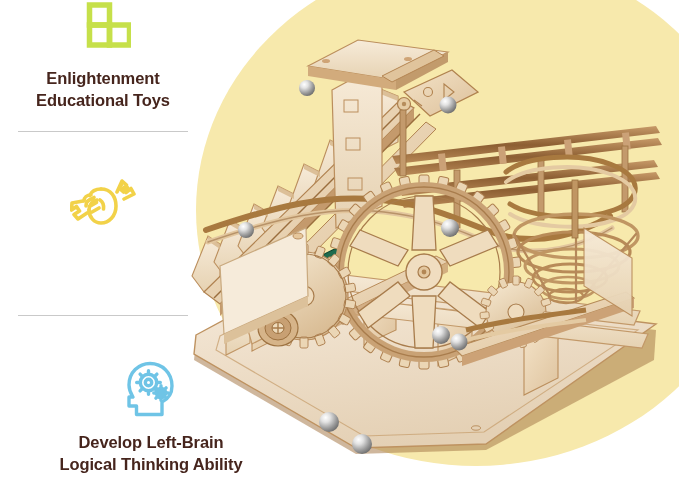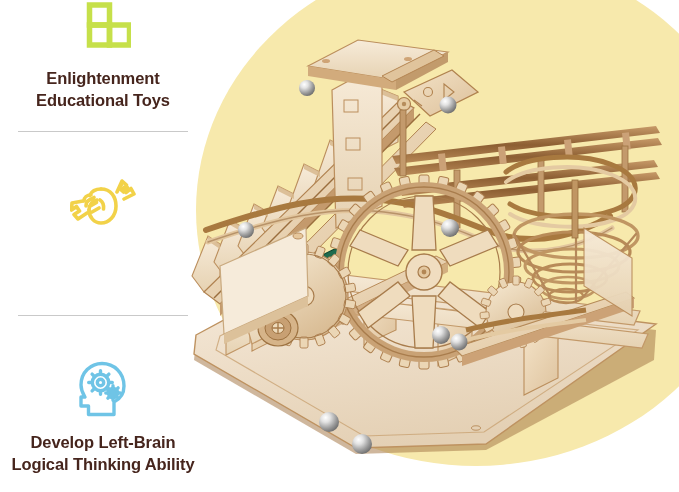--- a/index.html
+++ b/index.html
@@ -55,21 +55,21 @@
   .divider {
     position: absolute;
     left: 18px; width: 170px; height: 1px;
     background: #C9C9C9;
   }
 
   #feature-1 { top: 2px; }
   #feature-1 .feature-icon { width: 56px; height: 48px; margin-bottom: 18px; }
   #feature-2 { top: 176px; }
   #feature-2 .feature-icon { width: 66px; height: 54px; margin-bottom: 17px; }
-  #feature-3 { top: 360px; }
+  #feature-3 { top: 360px; margin-left: 48px; }
   #feature-3 .feature-icon { width: 62px; height: 58px; margin-bottom: 14px; }
 
   #divider-1 { top: 131px; }
   #divider-2 { top: 315px; }
 
   
   #model {
     position: absolute;
     left: 186px; top: 30px;
     width: 493px; height: 450px;

